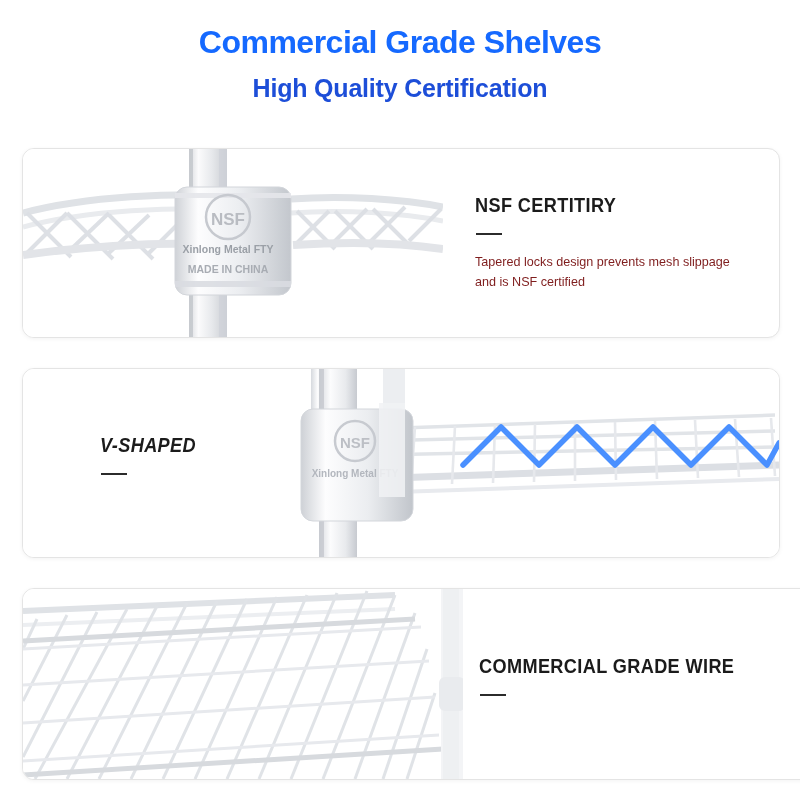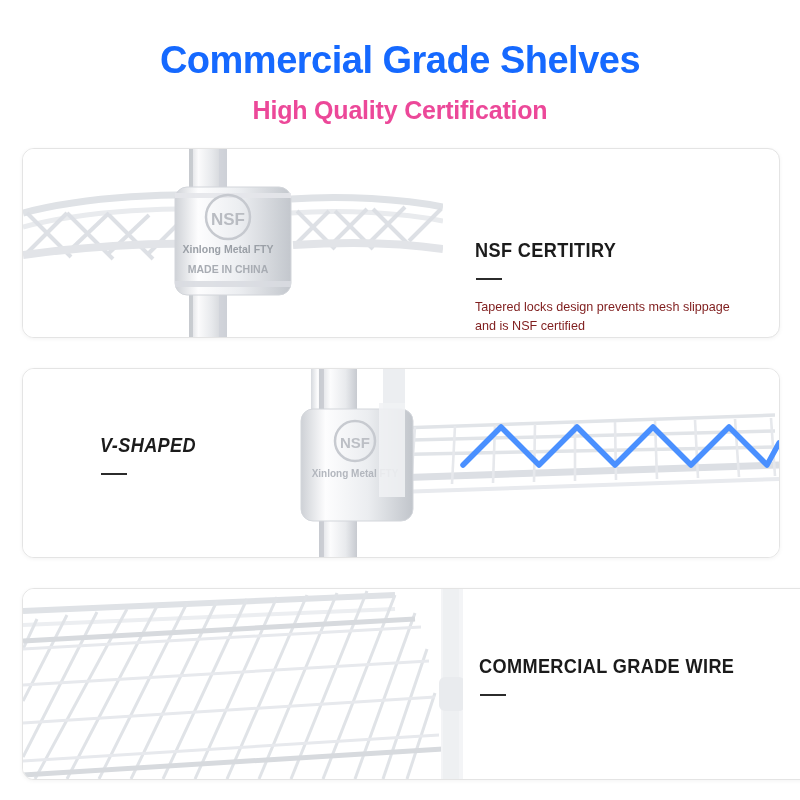--- a/index.html
+++ b/index.html
@@ -14,31 +14,31 @@
     overflow: hidden;
     position: relative;
   }
 
   
   .header {
     text-align: center;
     padding-top: 26px;
   }
   .main-title {
-    font-size: 38px;
+    font-size: 32px;
     font-weight: bold;
     color: #1569ff;
     letter-spacing: -0.5px;
     line-height: 1.05;
-    margin: 15px;
+    margin: 0;
   }
   .sub-title {
     font-size: 25px;
     font-weight: bold;
-    color: #ec4899;
+    color: #1d4ed8;
     margin: 14px 0 0 0;
     letter-spacing: -0.2px;
   }
 
   
   .panel {
     position: absolute;
     left: 22px;
     width: 756px;
     background: #ffffff;
@@ -173,21 +173,21 @@
 
         <circle cx="205" cy="68" r="22" fill="none" stroke="#c6c9cf" stroke-width="2.5"></circle>
         <text x="205" y="76" text-anchor="middle" font-family="Liberation Sans, sans-serif" font-size="17" font-weight="bold" fill="#b9bcc2">NSF</text>
 
         <text x="205" y="104" text-anchor="middle" font-family="Liberation Sans, sans-serif" font-size="10.5" font-weight="bold" fill="#9ba0a7">Xinlong Metal FTY</text>
         <text x="205" y="124" text-anchor="middle" font-family="Liberation Sans, sans-serif" font-size="10.5" font-weight="bold" fill="#a8acb3">MADE IN CHINA</text>
       </g>
     </svg>
   </div>
 
-  <div class="panel-text" style="left:452px; right:24px;justify-content:flex-end;">
+  <div class="panel-text" style="left:452px; right:24px;">
     <div class="feat-title">NSF CERTITIRY</div>
     <div class="feat-rule"></div>
     <div class="feat-desc">Tapered locks design prevents mesh slippage and is NSF certified</div>
   </div>
 </div>
 
 <div class="panel" id="panel-2">
 
   <div class="panel-art" style="left:0; width:756px;">
     <svg class="art-svg" width="756" height="188" viewBox="0 0 756 188">

